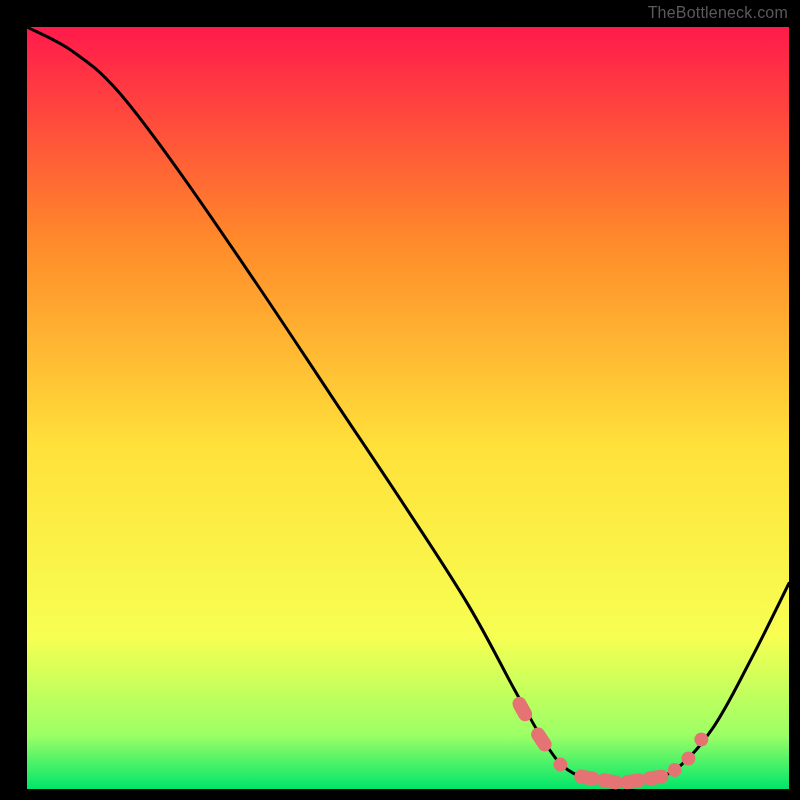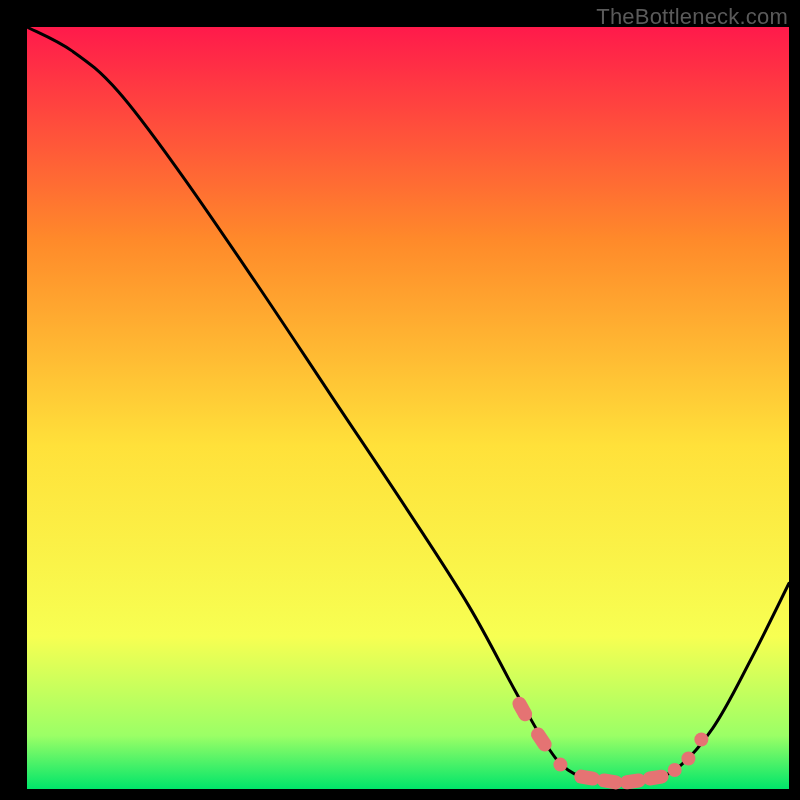--- a/index.html
+++ b/index.html
@@ -14,21 +14,21 @@
   .stage {
     position: relative;
     width: 800px;
     height: 800px;
   }
   .watermark {
     position: absolute;
     top: 4px;
     right: 12px;
     color: #5a5a5a;
-    font-size: 22px;
+    font-size: 16px;
     font-weight: 400;
     letter-spacing: 0.2px;
     z-index: 10;
   }
   svg {
     display: block;
   }
 </style>
 </head>
 <body>

